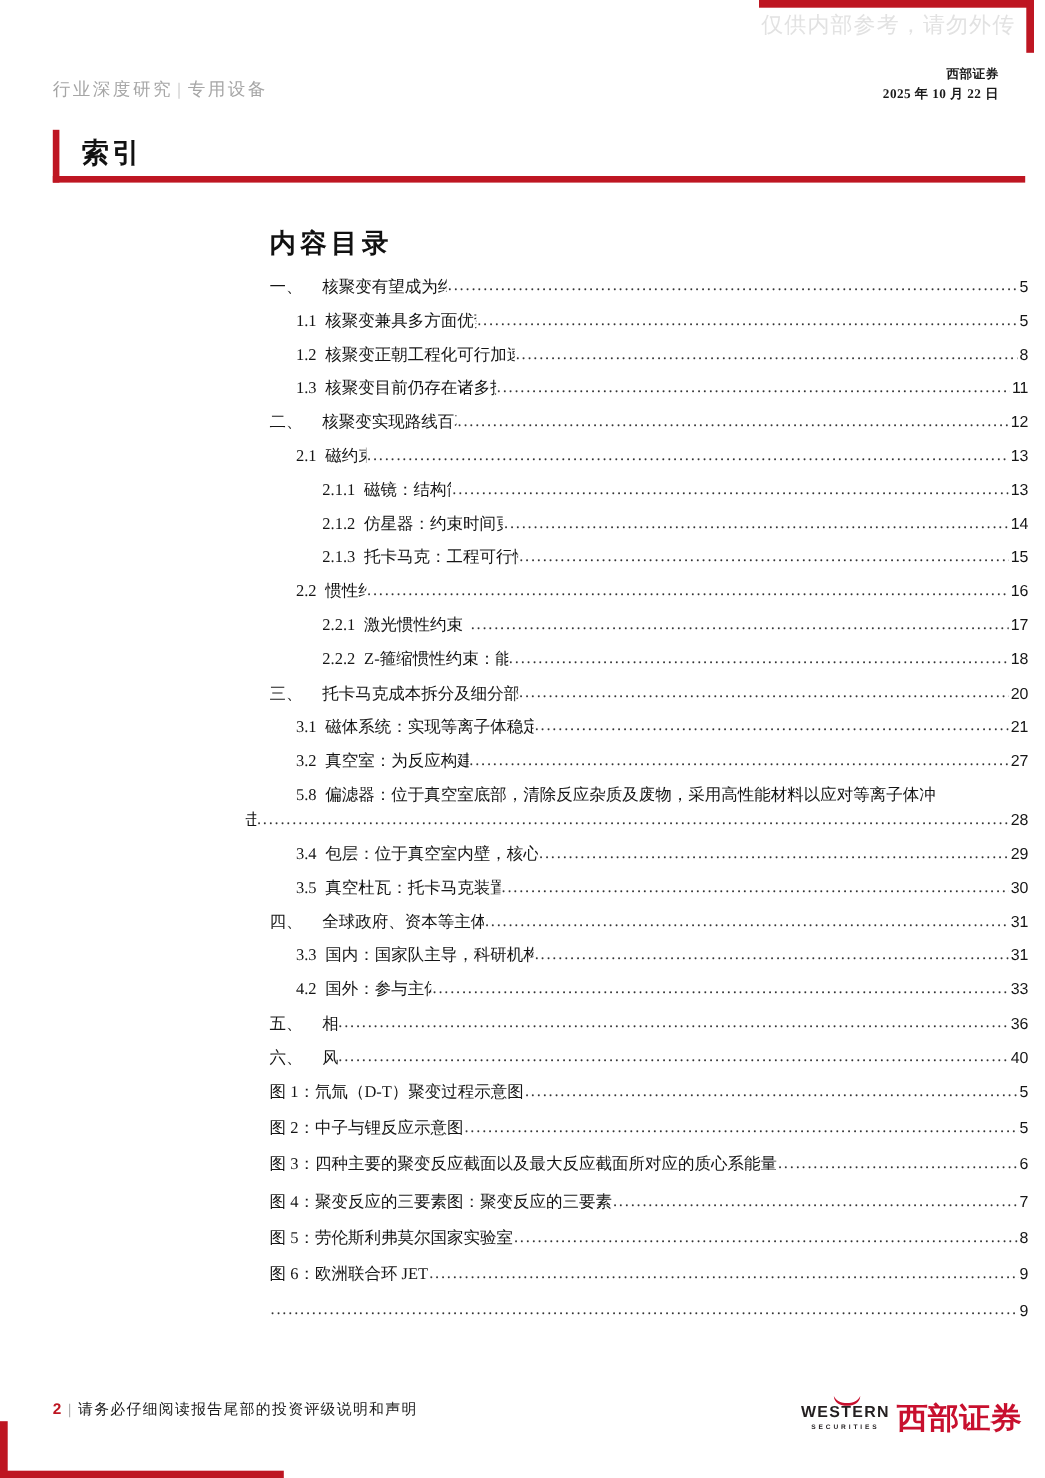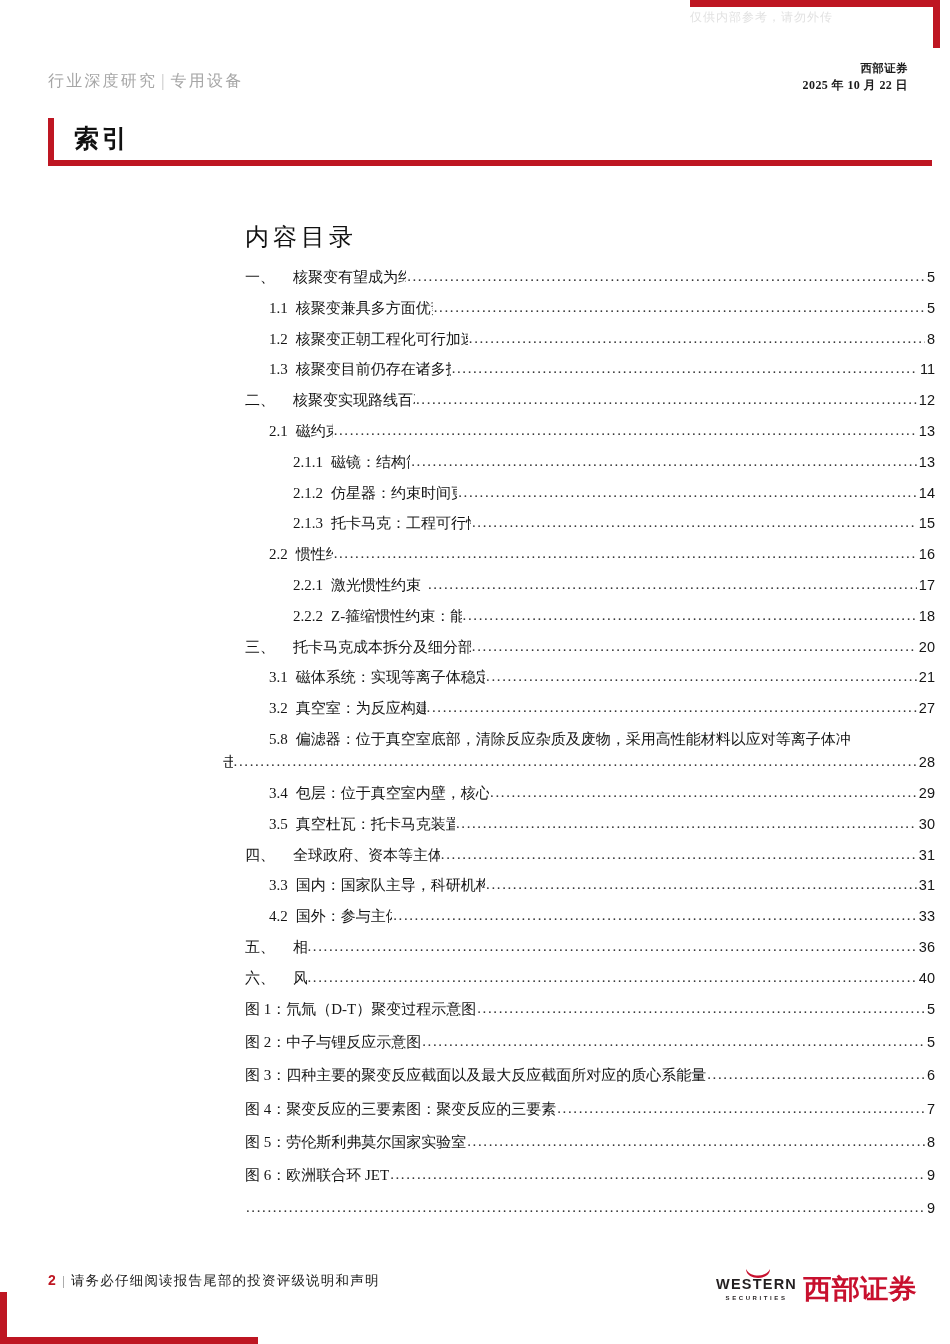--- a/index.html
+++ b/index.html
@@ -37,21 +37,22 @@
     height: 48px;
     background: #BE1622;
   }
 
   
   .watermark {
     position: absolute;
     top: 9px;
     left: 690px;
     width: 235px;
-    font-size: 12px;
+    text-align: center;
+    font-size: 20px;
     letter-spacing: 1px;
     color: #e2e2e2;
     font-family: "Liberation Serif", "DejaVu Serif", serif;
     white-space: nowrap;
   }
 
   
   .hdr-left {
     position: absolute;
     top: 71px;
@@ -125,24 +126,24 @@
   
   .content {
     position: absolute;
     top: 205px;
     left: 245px;
     width: 690px;
   }
 
   .toc-heading {
     font-size: 24px;
-    font-weight: 400;
+    font-weight: 700;
     color: #111111;
     letter-spacing: 4px;
-    margin: 16px 0 14px 0;
+    margin: 0 0 14px 0;
     font-family: "Liberation Serif", "DejaVu Serif", serif;
   }
 
   .toc-list {
     margin: 0;
     padding: 0;
     list-style: none;
   }
 
   .toc-row {
@@ -254,21 +255,21 @@
     left: 0px;
     top: 1337px;
     width: 258px;
     height: 7px;
     background: #BE1622;
   }
 
   
   .logo {
     position: absolute;
-    right: 36px;
+    right: 24px;
     top: 1272px;
     display: flex;
     align-items: center;
     height: 34px;
   }
   .logo-western {
     display: flex;
     flex-direction: column;
     align-items: center;
     margin-right: 9px;

